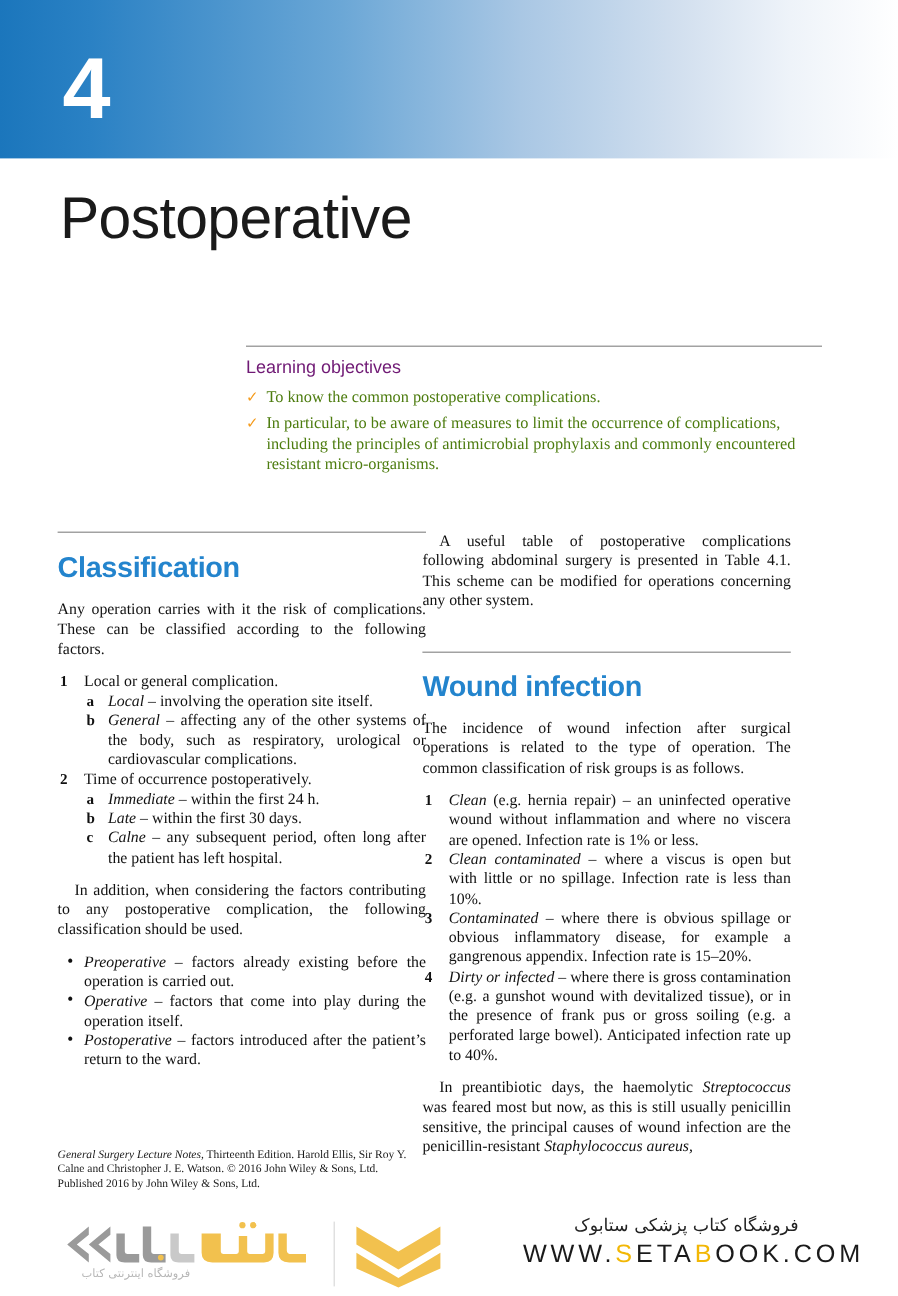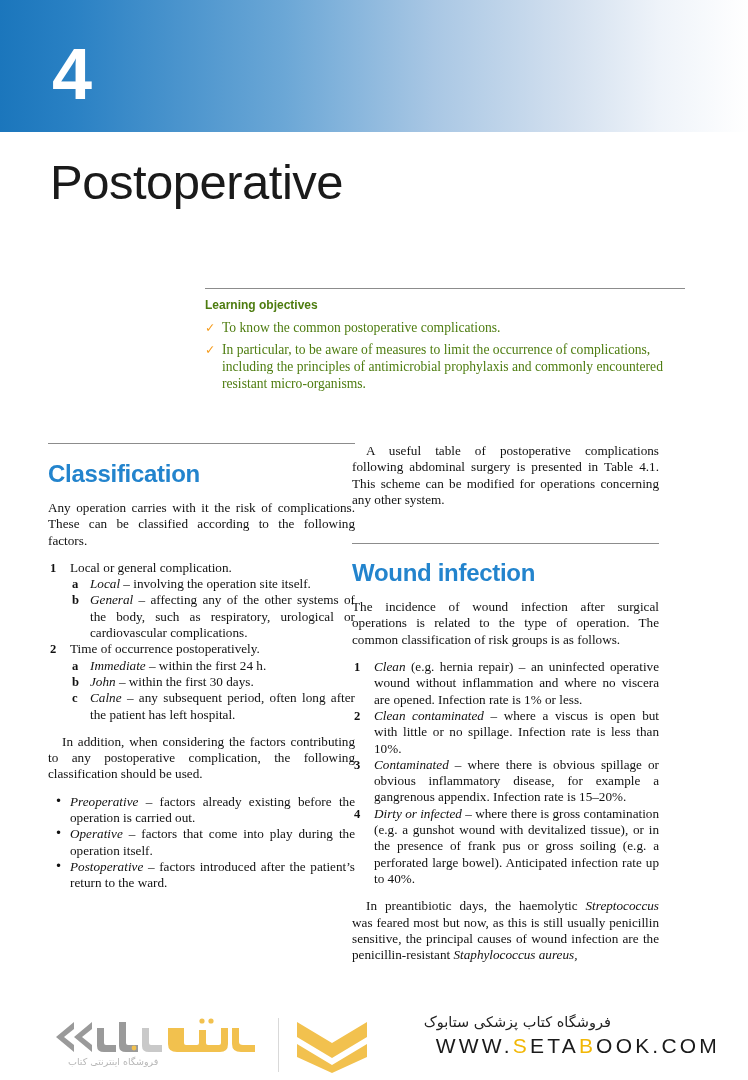--- a/index.html
+++ b/index.html
@@ -71,23 +71,23 @@
     width: 480px;
   }
   .objectives-rule {
     width: 100%;
     height: 1px;
     background: #8c8c8c;
     margin-bottom: 9px;
   }
   .objectives-title {
     font-family: "Liberation Sans", sans-serif;
-    font-weight: bold;
-    font-size: 12px;
-    color: #4d7c0f;
+    font-weight: normal;
+    font-size: 15px;
+    color: #701a75;
     margin-bottom: 7px;
   }
   .objective-item {
     display: flex;
     align-items: flex-start;
     margin-bottom: 5px;
   }
   .check-icon {
     flex: 0 0 17px;
     color: #f59b1c;
@@ -253,21 +253,21 @@
     left: 245px;
     top: 6px;
     width: 75px;
     height: 54px;
   }
 
   .site-group {
     position: absolute;
     right: 28px;
     top: 10px;
-    text-align: left;
+    text-align: center;
   }
   .site-fa {
     font-family: "DejaVu Sans", sans-serif;
     font-size: 14.5px;
     color: #222;
     direction: rtl;
     margin-bottom: 4px;
   }
   .site-url {
     font-family: "Liberation Sans", sans-serif;
@@ -331,21 +331,21 @@
       <li>
         <span class="marker">2</span>
         <span>Time of occurrence postoperatively.</span>
         <ol class="alphalist">
           <li>
             <span class="marker">a</span>
             <i>Immediate</i><span> – within the first 24 h.</span>
           </li>
           <li>
             <span class="marker">b</span>
-            <i>John</i><span> – within the first 30 days.</span>
+            <i>Late</i><span> – within the first 30 days.</span>
           </li>
           <li>
             <span class="marker">c</span>
             <i>Calne</i><span> – any subsequent period, often long after the patient has left hospital.</span>
           </li>
         </ol>
       </li>
     </ol>
 
     <p class="body indent">In addition, when considering the factors contributing to any postoperative complication, the following classification should be used.</p>
@@ -390,20 +390,23 @@
       </li>
       <li>
         <span class="marker">4</span>
         <i>Dirty or infected</i><span> – where there is gross contamination (e.g. a gunshot wound with devitalized tissue), or in the presence of frank pus or gross soiling (e.g. a perforated large bowel). Anticipated infection rate up to 40%.</span>
       </li>
     </ol>
 
     <p class="body indent nogap"><span>In preantibiotic days, the haemolytic </span><i>Streptococcus</i><span> was feared most but now, as this is still usually penicillin sensitive, the principal causes of wound infection are the penicillin-resistant </span><i>Staphylococcus aureus,</i></p>
   </div>
 
+  <div class="footnote">
+    <i>General Surgery Lecture Notes,</i><span> Thirteenth Edition. Harold Ellis, Sir Roy Y. Calne and Christopher J. E. Watson. © 2016 John Wiley &amp; Sons, Ltd. Published 2016 by John Wiley &amp; Sons, Ltd.</span>
+  </div>
 
   <div class="watermark">
 
     <div class="logo-group">
 
       <svg class="logo-word" viewBox="0 0 215 40">
 
         <path d="M42 6 L24 21 L42 36 L42 29 L32 21 L42 13 Z" fill="#9a9a9a"></path>
         <path d="M24 6 L6 21 L24 36 L24 29 L14 21 L24 13 Z" fill="#9a9a9a"></path>
 

